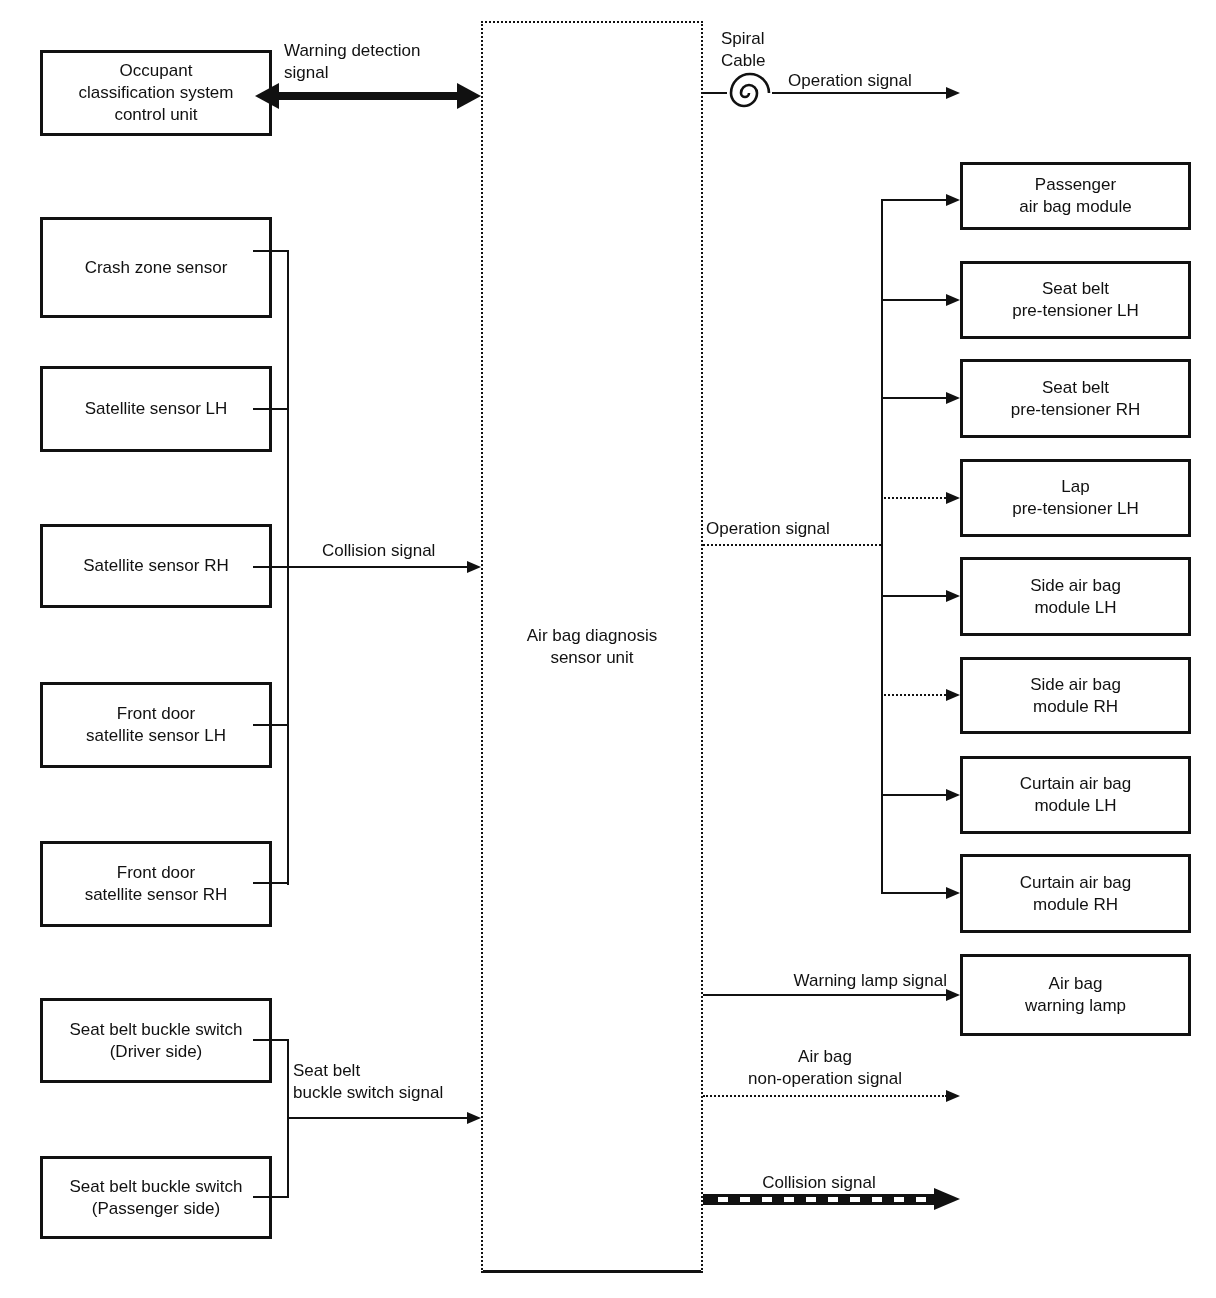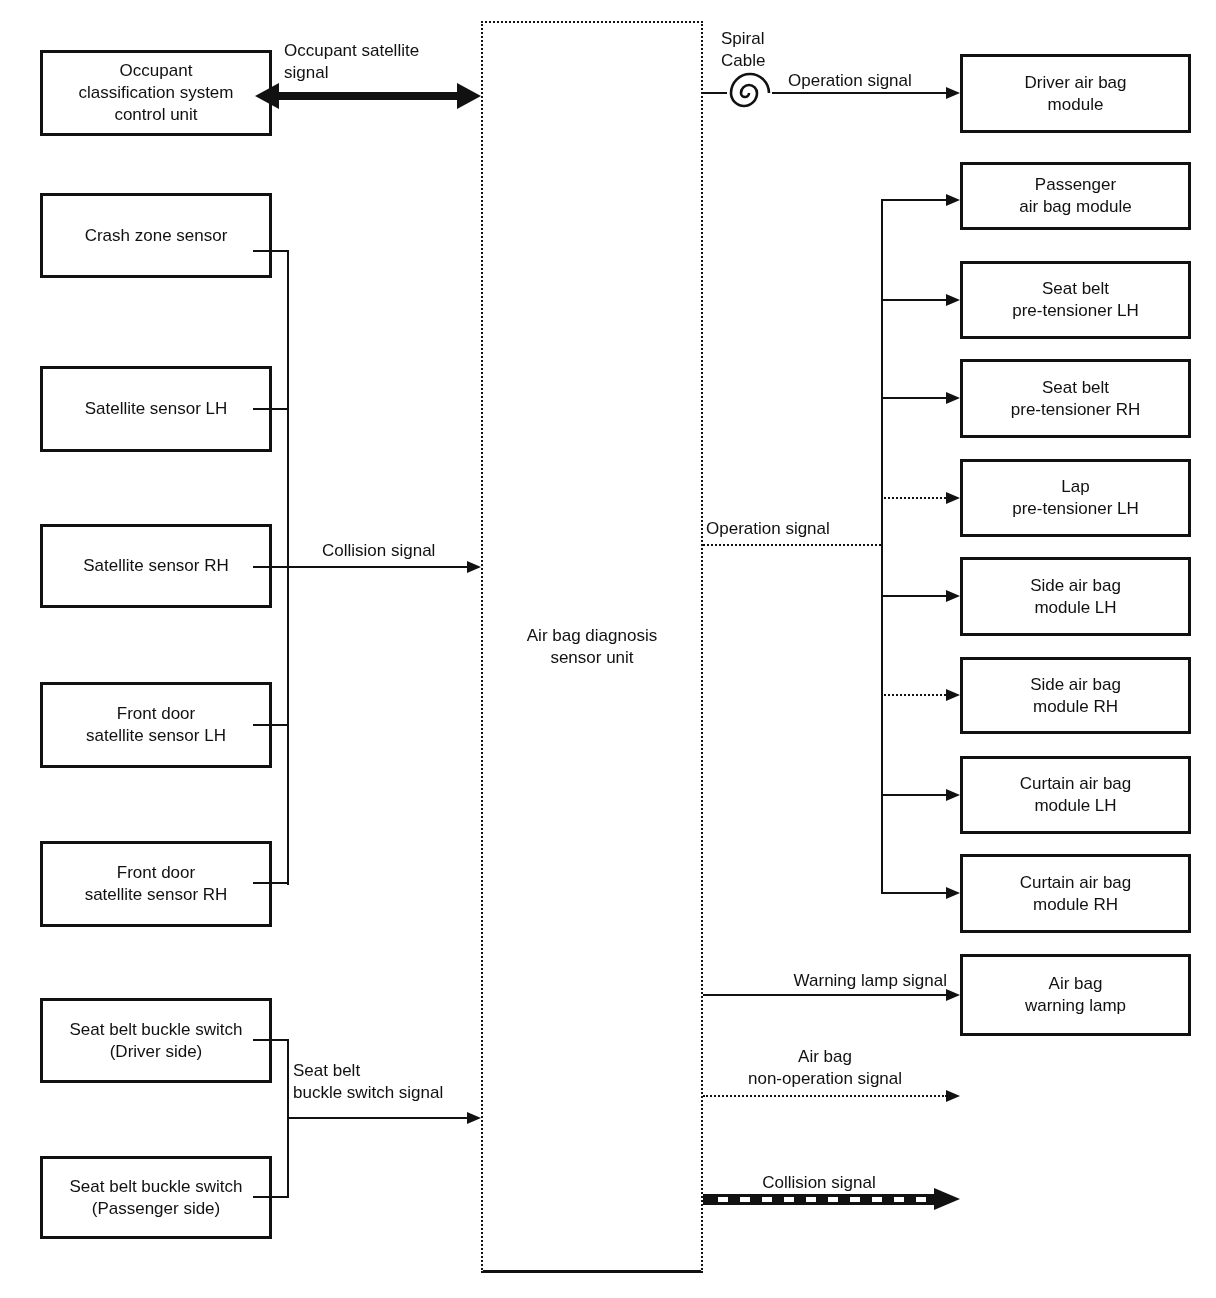--- a/index.html
+++ b/index.html
@@ -36,37 +36,35 @@
   .spiral{position:absolute;left:725px;top:69px;width:48px;height:48px;}
 </style>
 </head>
 <body>
 
 <div class="stage">
 
   <div class="box box-left" style="top:50px;height:86px">Occupant
 classification system
 control unit</div>
-  <div class="box box-left" style="top:193px;height:85px">Crash zone sensor</div>
+  <div class="box box-left" style="top:217px;height:101px">Crash zone sensor</div>
   <div class="box box-left" style="top:366px;height:86px">Satellite sensor LH</div>
   <div class="box box-left" style="top:524px;height:84px">Satellite sensor RH</div>
   <div class="box box-left" style="top:682px;height:86px">Front door
 satellite sensor LH</div>
   <div class="box box-left" style="top:841px;height:86px">Front door
 satellite sensor RH</div>
   <div class="box box-left" style="top:998px;height:85px">Seat belt buckle switch
 (Driver side)</div>
   <div class="box box-left" style="top:1156px;height:83px">Seat belt buckle switch
 (Passenger side)</div>
 
   <div class="box box-center">Air bag diagnosis
 sensor unit</div>
 
-  <div class="box box-right" style="top:54px;height:79px">Driver air bag
-module</div>
   <div class="box box-right" style="top:162px;height:68px">Passenger
 air bag module</div>
   <div class="box box-right" style="top:261px;height:78px">Seat belt
 pre-tensioner LH</div>
   <div class="box box-right" style="top:359px;height:79px">Seat belt
 pre-tensioner RH</div>
   <div class="box box-right" style="top:459px;height:78px">Lap
 pre-tensioner LH</div>
   <div class="box box-right" style="top:557px;height:79px">Side air bag
 module LH</div>
@@ -75,21 +73,21 @@
   <div class="box box-right" style="top:756px;height:78px">Curtain air bag
 module LH</div>
   <div class="box box-right" style="top:854px;height:79px">Curtain air bag
 module RH</div>
   <div class="box box-right" style="top:954px;height:82px">Air bag
 warning lamp</div>
 
   <div class="occshaft"></div>
   <div class="bigheadL" style="left:255px;top:83px"></div>
   <div class="bigheadR" style="left:457px;top:83px"></div>
-  <div class="lbl" style="left:284px;top:40px">Occupant satellite
+  <div class="lbl" style="left:284px;top:40px">Warning detection
 signal</div>
 
   <div class="vline" style="left:287px;top:251px;height:634px"></div>
   <div class="hline" style="left:253px;top:250px;width:36px"></div>
   <div class="hline" style="left:253px;top:408px;width:36px"></div>
   <div class="hline" style="left:253px;top:566px;width:214px"></div>
   <div class="arrowhead" style="left:467px;top:561px"></div>
   <div class="hline" style="left:253px;top:724px;width:36px"></div>
   <div class="hline" style="left:253px;top:882px;width:36px"></div>
   <div class="lbl" style="left:322px;top:540px">Collision signal</div>

